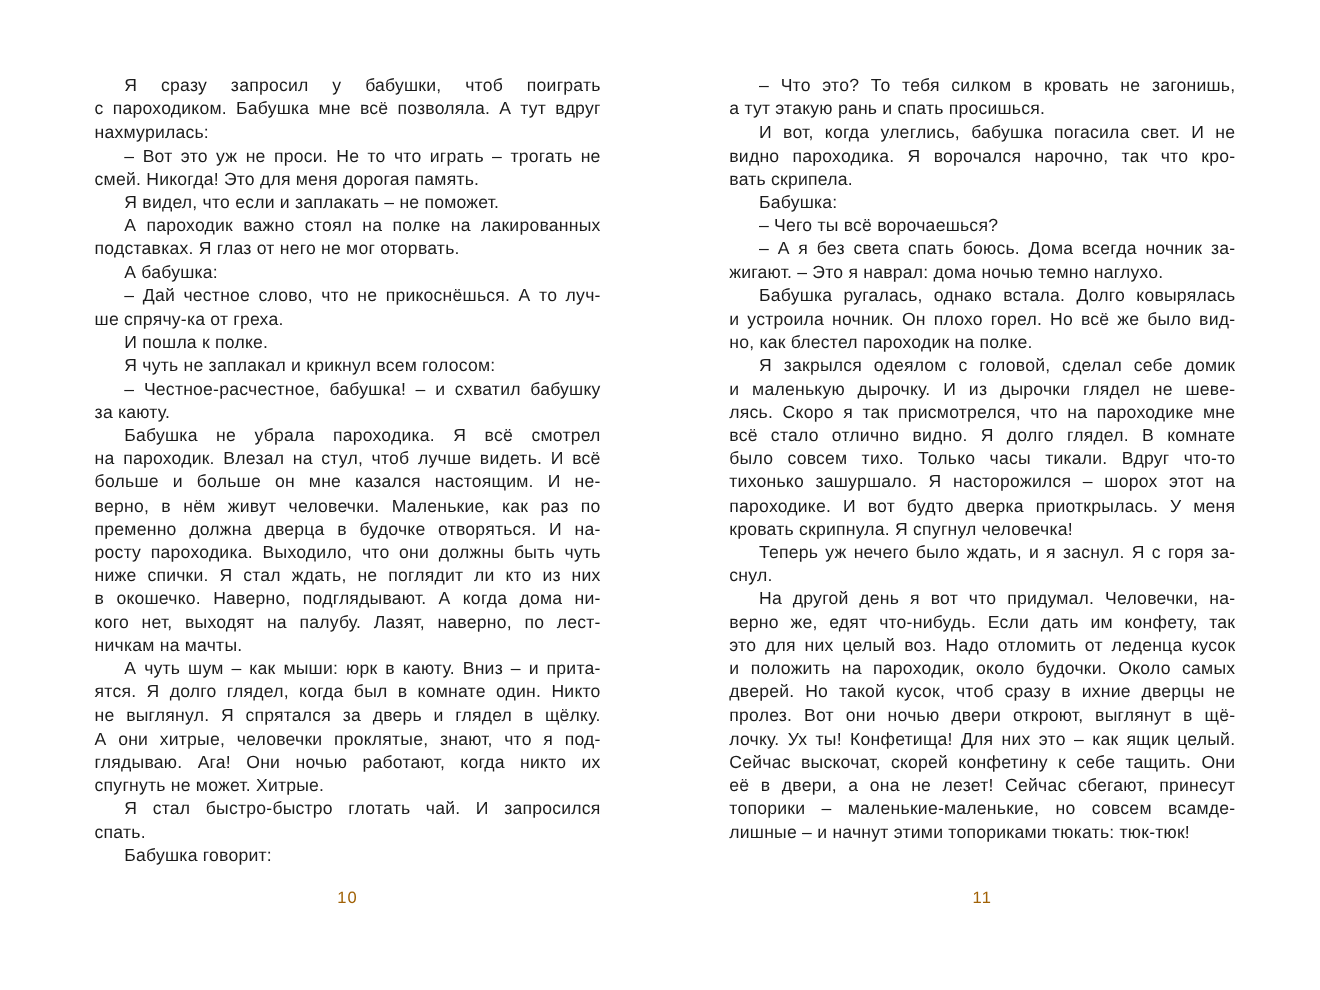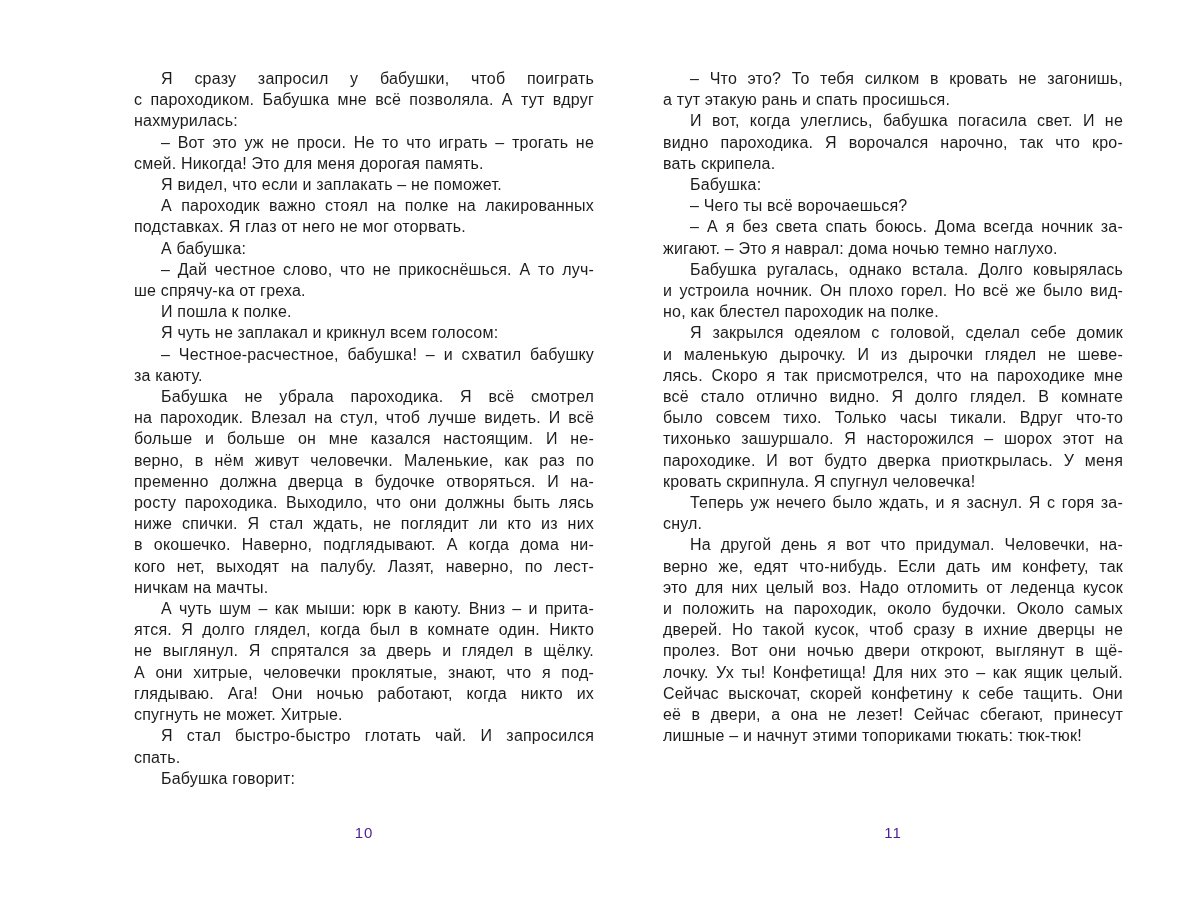--- a/index.html
+++ b/index.html
@@ -13,21 +13,21 @@
     position: relative;
     font-family: "Liberation Sans", "DejaVu Sans", sans-serif;
     color: #1c1c1c;
     overflow: hidden;
   }
   .page {
     position: absolute;
     top: 68px;
     width: 460px;
   }
-  .page-left  { left: 86px; margin-left: 48px; }
+  .page-left  { left: 86px; }
   .page-right { left: 663px; }
   .page-text {
     width: 100%;
   }
   .line {
     font-size: 16px;
     line-height: 21.2px;
     letter-spacing: 0.2px;
     text-align: justify;
     text-align-last: justify;
@@ -37,26 +37,26 @@
   .line.indent {
     text-indent: 27px;
   }
   .line.last {
     text-align: right;
     text-align-last: left;
     -moz-text-align-last: left;
   }
   .page-number {
     position: absolute;
-    top: 756px;
+    top: 740px;
     width: 100%;
     text-align: center;
     font-size: 15px;
     letter-spacing: 1px;
-    color: #4c1d95;
+    color: #a16207;
   }
 </style>
 </head>
 <body>
 
 <div class="page page-left">
   <div class="page-text">
       <div class="line indent">Я сразу запросил у бабушки, чтоб поиграть</div>
       <div class="line">с пароходиком. Бабушка мне всё позволяла. А тут вдруг</div>
       <div class="line last">нахмурилась:</div>
@@ -70,21 +70,21 @@
       <div class="line last">ше спрячу-ка от греха.</div>
       <div class="line indent last">И пошла к полке.</div>
       <div class="line indent last">Я чуть не заплакал и крикнул всем голосом:</div>
       <div class="line indent">– Честное-расчестное, бабушка! – и схватил бабушку</div>
       <div class="line last">за каюту.</div>
       <div class="line indent">Бабушка не убрала пароходика. Я всё смотрел</div>
       <div class="line">на пароходик. Влезал на стул, чтоб лучше видеть. И всё</div>
       <div class="line">больше и больше он мне казался настоящим. И не-</div>
       <div class="line">верно, в нём живут человечки. Маленькие, как раз по</div>
       <div class="line">пременно должна дверца в будочке отворяться. И на-</div>
-      <div class="line">росту пароходика. Выходило, что они должны быть лясь</div>
+      <div class="line">росту пароходика. Выходило, что они должны быть чуть</div>
       <div class="line">ниже спички. Я стал ждать, не поглядит ли кто из них</div>
       <div class="line">в окошечко. Наверно, подглядывают. А когда дома ни-</div>
       <div class="line">кого нет, выходят на палубу. Лазят, наверно, по лест-</div>
       <div class="line last">ничкам на мачты.</div>
       <div class="line indent">А чуть шум – как мыши: юрк в каюту. Вниз – и прита-</div>
       <div class="line">ятся. Я долго глядел, когда был в комнате один. Никто</div>
       <div class="line">не выглянул. Я спрятался за дверь и глядел в щёлку.</div>
       <div class="line">А они хитрые, человечки проклятые, знают, что я под-</div>
       <div class="line">глядываю. Ага! Они ночью работают, когда никто их</div>
       <div class="line last">спугнуть не может. Хитрые.</div>
@@ -121,16 +121,17 @@
       <div class="line last">снул.</div>
       <div class="line indent">На другой день я вот что придумал. Человечки, на-</div>
       <div class="line">верно же, едят что-нибудь. Если дать им конфету, так</div>
       <div class="line">это для них целый воз. Надо отломить от леденца кусок</div>
       <div class="line">и положить на пароходик, около будочки. Около самых</div>
       <div class="line">дверей. Но такой кусок, чтоб сразу в ихние дверцы не</div>
       <div class="line">пролез. Вот они ночью двери откроют, выглянут в щё-</div>
       <div class="line">лочку. Ух ты! Конфетища! Для них это – как ящик целый.</div>
       <div class="line">Сейчас выскочат, скорей конфетину к себе тащить. Они</div>
       <div class="line">её в двери, а она не лезет! Сейчас сбегают, принесут</div>
+      <div class="line">топорики – маленькие-маленькие, но совсем всамде-</div>
       <div class="line last">лишные – и начнут этими топориками тюкать: тюк-тюк!</div>
     </div>
   <div class="page-number">11</div>
 </div>
 
 </body></html>

